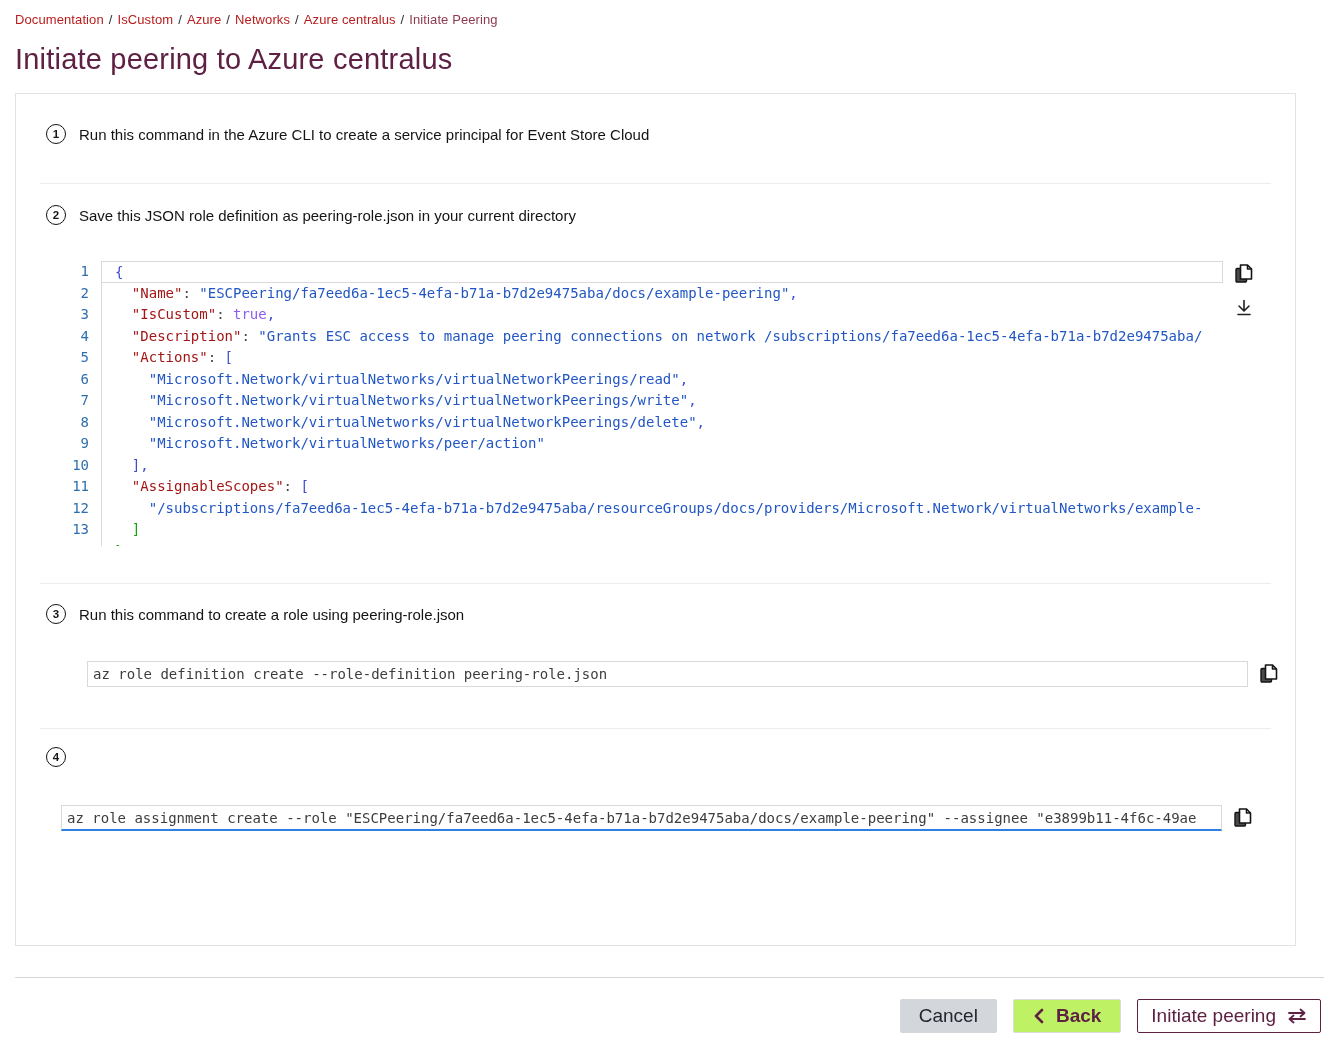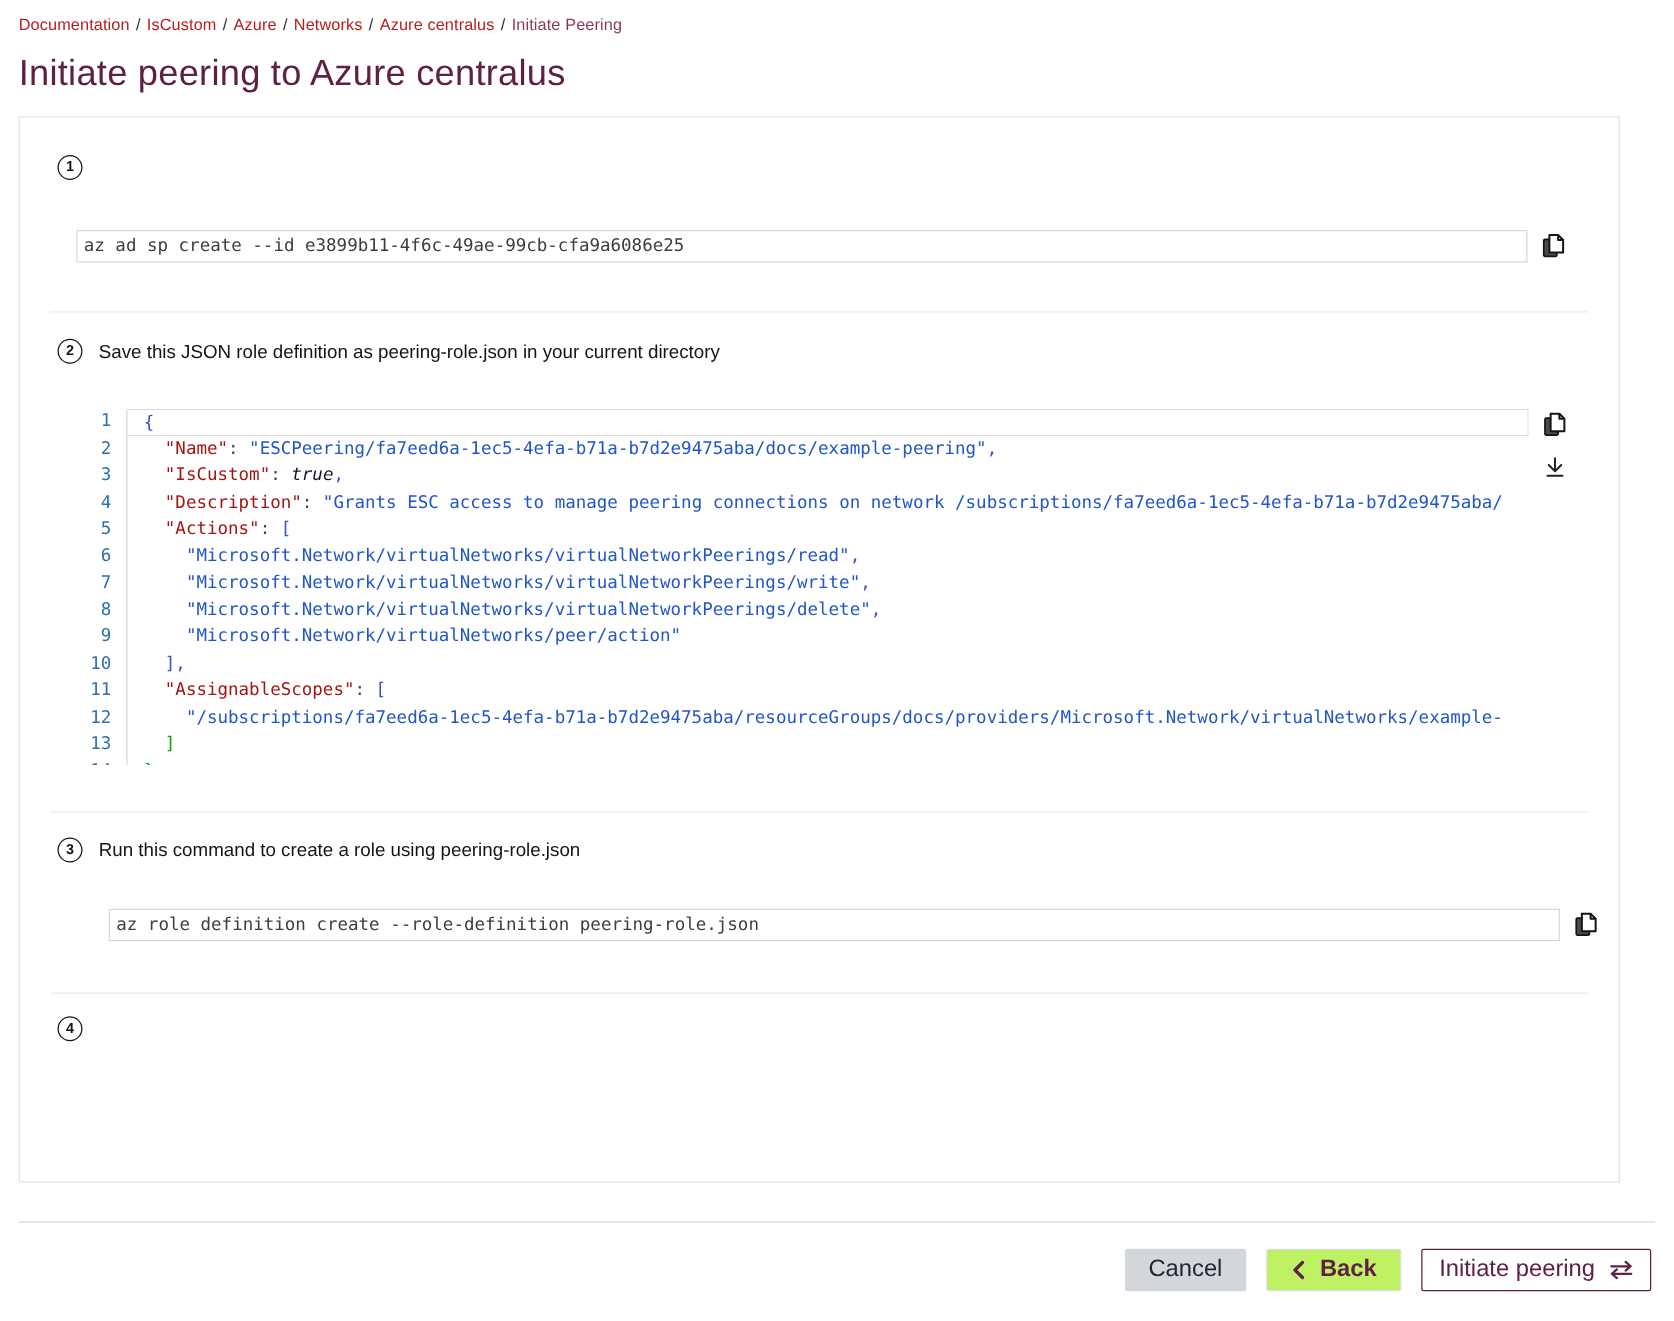--- a/index.html
+++ b/index.html
@@ -40,21 +40,21 @@
   .editor { display:flex; width:1162px; height:285px; overflow:hidden; background:#fff; }
   .gutter { width:40px; flex:none; }
   .gutter .ln { height:21.5px; line-height:21.5px; text-align:right; padding-right:12px;
     font-family:"DejaVu Sans Mono", monospace; font-size:14px; color:#2f6fad; }
   .codearea { flex:1; border-left:1px solid #d9d9d9; overflow:hidden; }
   .crow { height:21.5px; line-height:21.5px; padding-left:13px; white-space:pre;
     font-family:"DejaVu Sans Mono", monospace; font-size:14px; color:#3d3d3d; overflow:hidden; }
   .crow.first { border-top:1px solid #d9d9d9; border-bottom:1px solid #d9d9d9; border-right:1px solid #d9d9d9; }
   .t-k { color:#a31515; }   
   .t-s { color:#2156c4; }   
-  .t-b { color:#0f172a;font-style:italic; }   
+  .t-b { color:#8b5cf6; }   
   .t-p { color:#3c4ed0; }   
   .t-c { color:#454545; }   
   .t-m { color:#13a10e; }   
   .editor-icons { display:flex; flex-direction:column; gap:13px; margin-left:11px; padding-top:2px; }
 
   
   .footer-divider { height:1px; background:#d7d7d7; margin:31px 15px 0 15px; }
   .footer { display:flex; justify-content:flex-end; align-items:center; gap:16px; margin:21px 18px 0 0; }
   .btn { height:34px; font-size:19px; border-radius:2px; cursor:pointer; display:flex; align-items:center; }
   .btn-cancel { background:#d3d7dc; border:none; color:#22262e; padding:0 19px; }
@@ -67,30 +67,21 @@
 <nav class="breadcrumb">
   <a>Documentation</a><span class="sep">/</span><a>IsCustom</a><span class="sep">/</span><a>Azure</a><span class="sep">/</span><a>Networks</a><span class="sep">/</span><a>Azure centralus</a><span class="sep">/</span><span class="current">Initiate Peering</span>
 </nav>
 
 <h1 class="page-title">Initiate peering to Azure centralus</h1>
 
 <div class="card">
 
   <div class="step-head">
     <span class="circle">1</span>
-  </div>
-  <div class="cmd-row m-t40">
-    <input class="cmd-input" type="text" readonly="" value="az ad sp create --id e3899b11-4f6c-49ae-99cb-cfa9a6086e25" style="">
-    <button class="icon-btn">
-      <svg width="20" height="22" viewBox="0 0 20 22">
-        <rect x="2" y="5.5" width="10.5" height="13.5" rx="1" fill="#4a4a4a" stroke="#141414" stroke-width="1.4"></rect>
-        <path d="M6.5 2 h7 l4 4 v10 h-11 z" fill="#ffffff" stroke="#141414" stroke-width="1.6" stroke-linejoin="round"></path>
-        <path d="M13.5 2 v4 h4" fill="none" stroke="#141414" stroke-width="1.6" stroke-linejoin="round"></path>
-      </svg>
-    </button>
+    <span class="instruction">Run this command in the Azure CLI to create a service principal for Event Store Cloud</span>
   </div>
 
   <div class="divider m-t39"></div>
 
   <div class="step-head m-t21">
     <span class="circle">2</span>
     <span class="instruction">Save this JSON role definition as peering-role.json in your current directory</span>
   </div>
   <div class="editor-wrap m-t36">
     <div class="editor">
@@ -159,20 +150,30 @@
         <path d="M13.5 2 v4 h4" fill="none" stroke="#141414" stroke-width="1.6" stroke-linejoin="round"></path>
       </svg>
     </button>
   </div>
 
   <div class="divider m-t41"></div>
 
   <div class="step-head m-t18">
     <span class="circle">4</span>
   </div>
+  <div class="cmd-row m-t38">
+    <input class="cmd-input focused" type="text" readonly="" value="az role assignment create --role &quot;ESCPeering/fa7eed6a-1ec5-4efa-b71a-b7d2e9475aba/docs/example-peering&quot; --assignee &quot;e3899b11-4f6c-49ae" style="">
+    <button class="icon-btn">
+      <svg width="20" height="22" viewBox="0 0 20 22">
+        <rect x="2" y="5.5" width="10.5" height="13.5" rx="1" fill="#4a4a4a" stroke="#141414" stroke-width="1.4"></rect>
+        <path d="M6.5 2 h7 l4 4 v10 h-11 z" fill="#ffffff" stroke="#141414" stroke-width="1.6" stroke-linejoin="round"></path>
+        <path d="M13.5 2 v4 h4" fill="none" stroke="#141414" stroke-width="1.6" stroke-linejoin="round"></path>
+      </svg>
+    </button>
+  </div>
 
 </div>
 
 <div class="footer-divider"></div>
 
 <div class="footer">
   <button class="btn btn-cancel">Cancel</button>
   <button class="btn btn-back">
     <svg width="11" height="16" viewBox="0 0 11 16">
       <path d="M9 2 L3 8 L9 14" fill="none" stroke="#5e2144" stroke-width="2.6" stroke-linecap="round" stroke-linejoin="round"></path>

